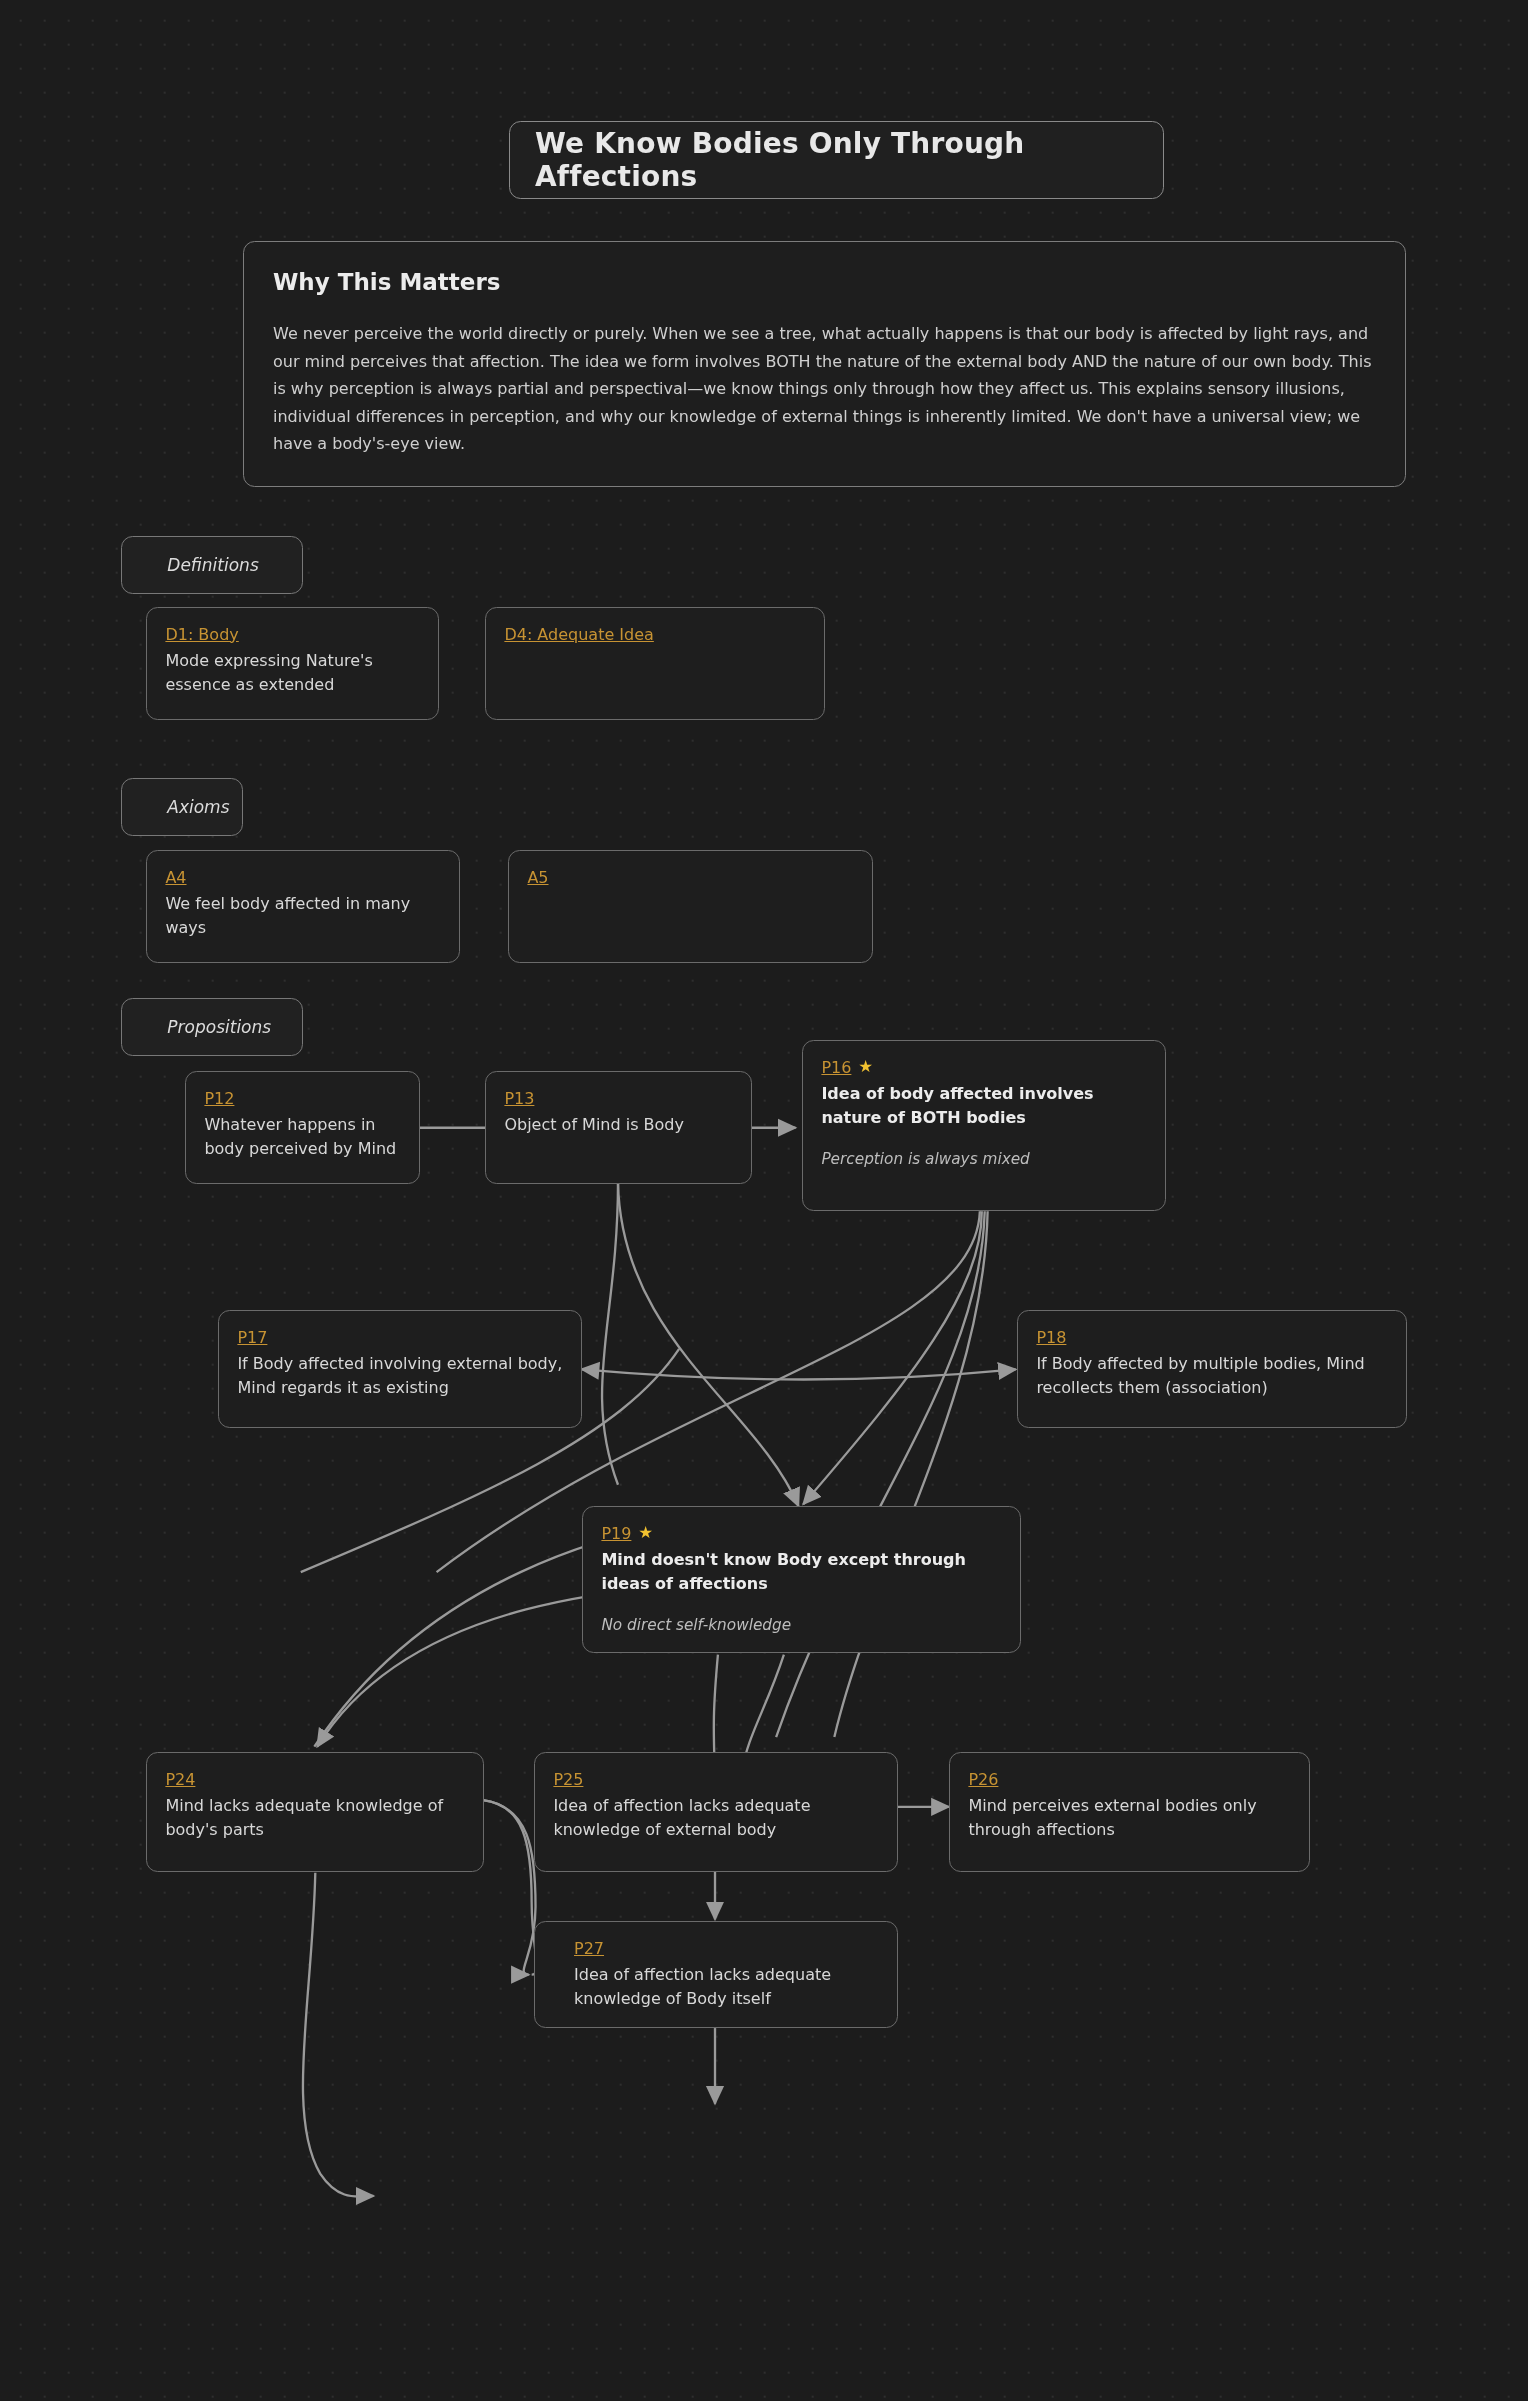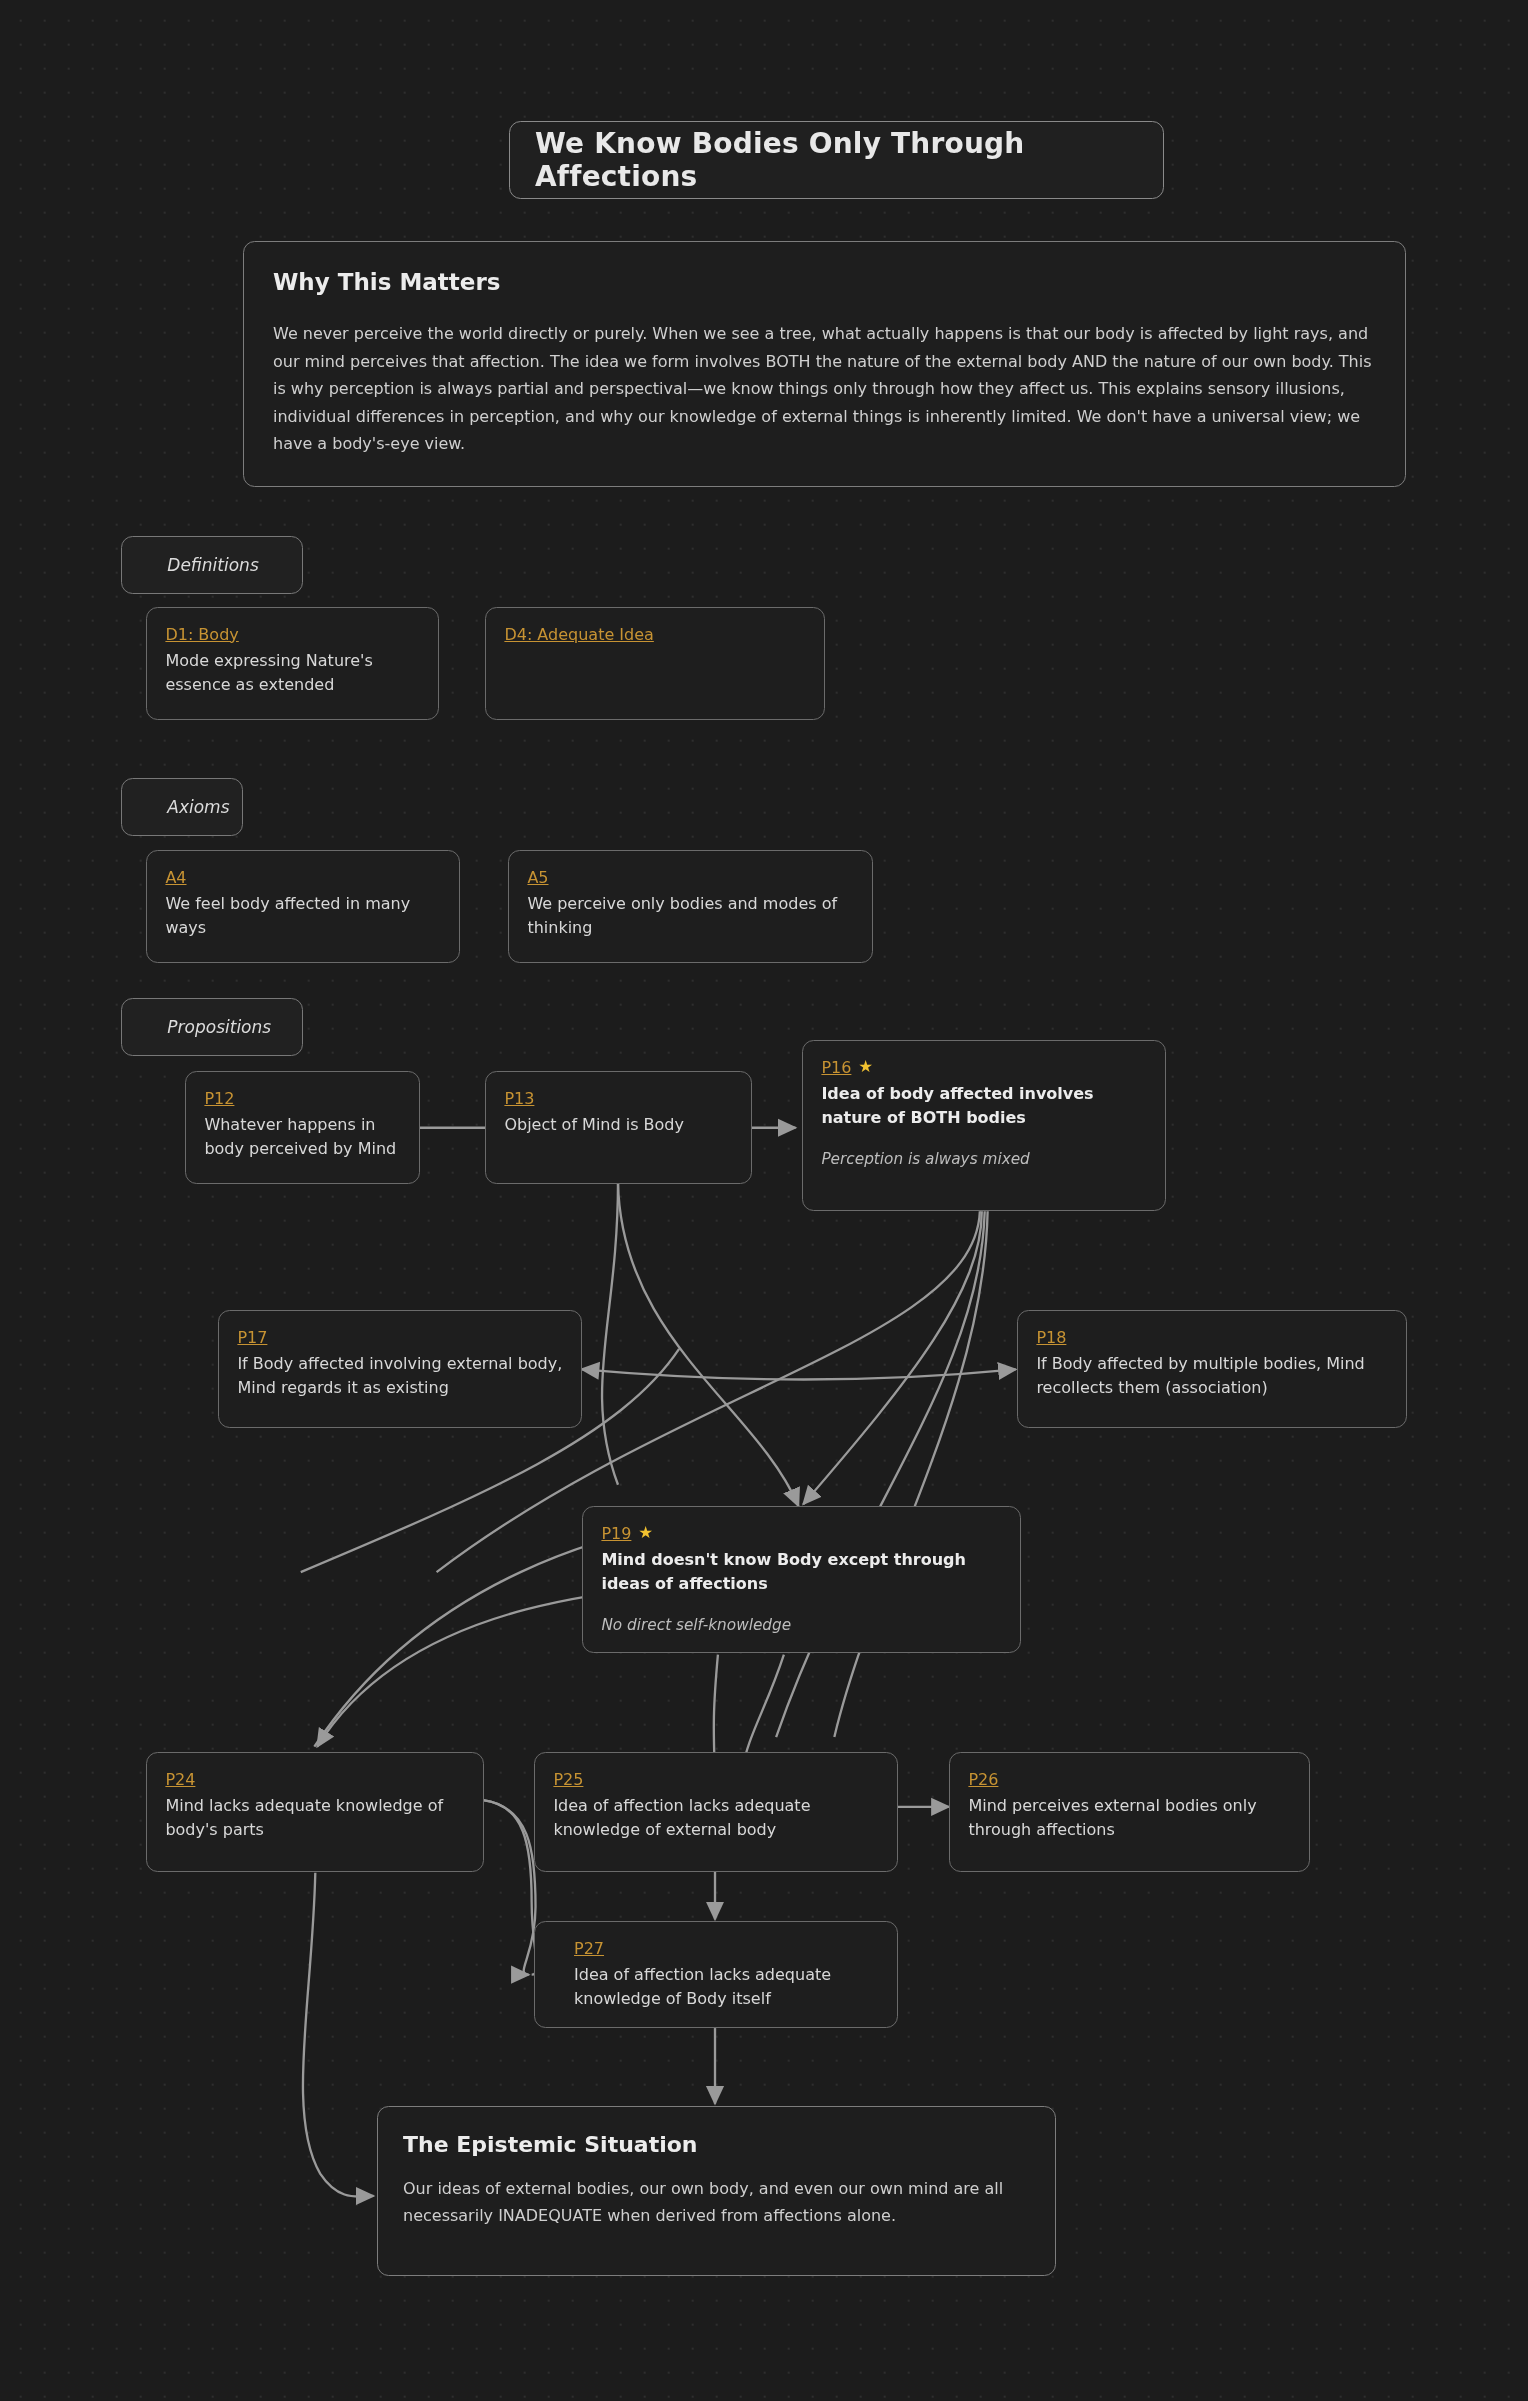--- a/index.html
+++ b/index.html
@@ -207,21 +207,20 @@
     <div class="pidrow">
       <span class="pid">A4</span>
     </div>
     <div class="ptext">We feel body affected in many ways</div>
   </div>
 
   <div class="node prop" style="left:508px; top:850px; width:365px; height:113px;">
     <div class="pidrow">
       <span class="pid">A5</span>
     </div>
-    <div class="ptext">We perceive only bodies and modes of thinking</div>
   </div>
 
   <div class="seclabel" style="left:121px; top:998px; width:182px; height:58px;">
     <span>Propositions</span>
   </div>
 
   <div class="node prop" style="left:146px; top:1071px; width:235px; height:113px;margin-left:39px;">
     <div class="pidrow">
       <span class="pid">P12</span>
     </div>
@@ -288,19 +287,15 @@
     <div class="ptext">Mind perceives external bodies only through affections</div>
   </div>
 
   <div class="node prop" style="left:534px; top:1921px; width:364px; height:107px;padding-left:39px;">
     <div class="pidrow">
       <span class="pid">P27</span>
     </div>
     <div class="ptext">Idea of affection lacks adequate knowledge of Body itself</div>
   </div>
 
-  <div class="node concl" style="left:377px; top:2106px; width:679px; height:170px;">
-    <div class="concl-h">The Epistemic Situation</div>
-    <div class="concl-b">Our ideas of external bodies, our own body, and even our own mind are all necessarily INADEQUATE when derived from affections alone.</div>
-  </div>
 
 </div>
 
 
 </body></html>

